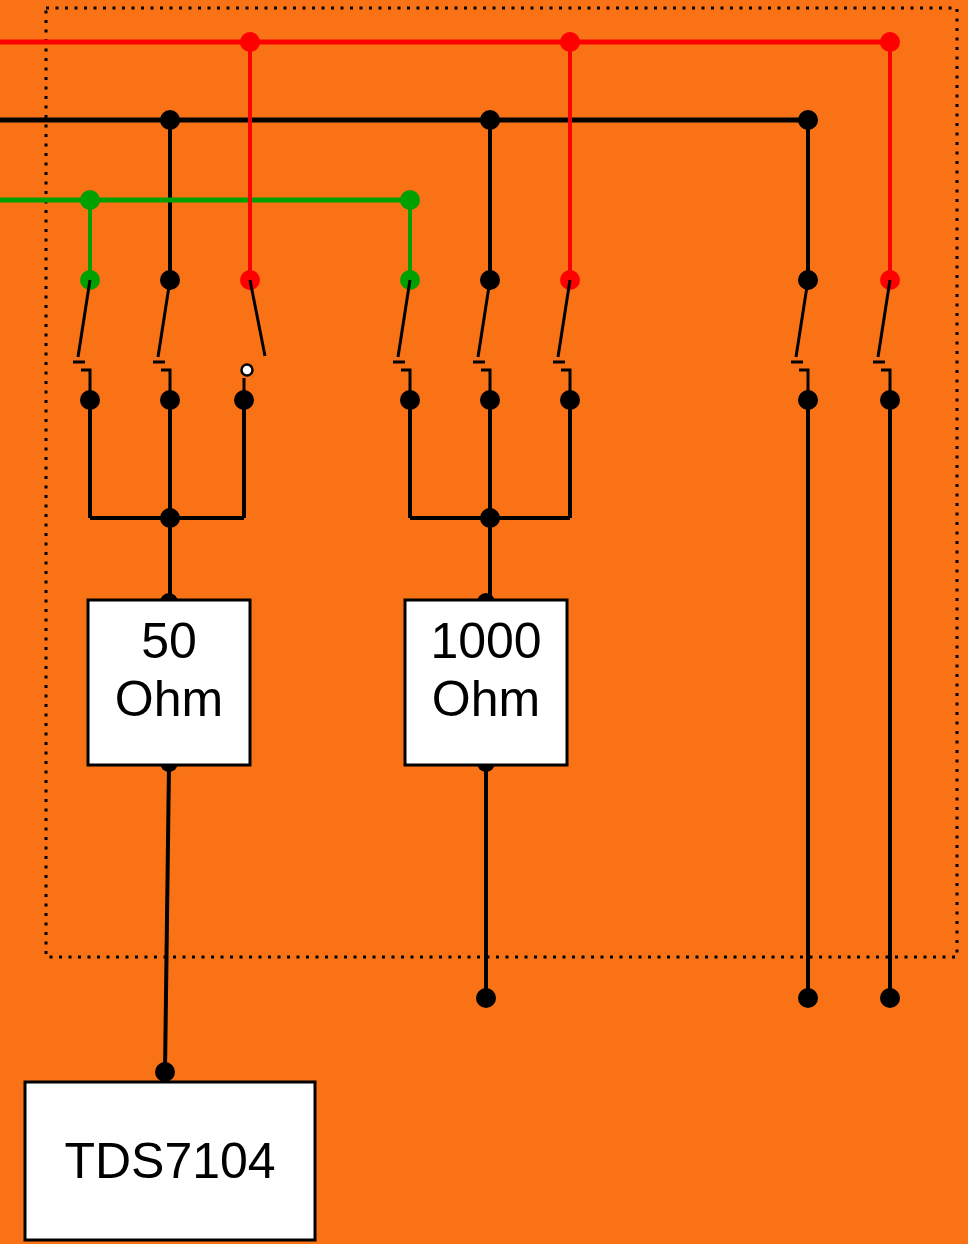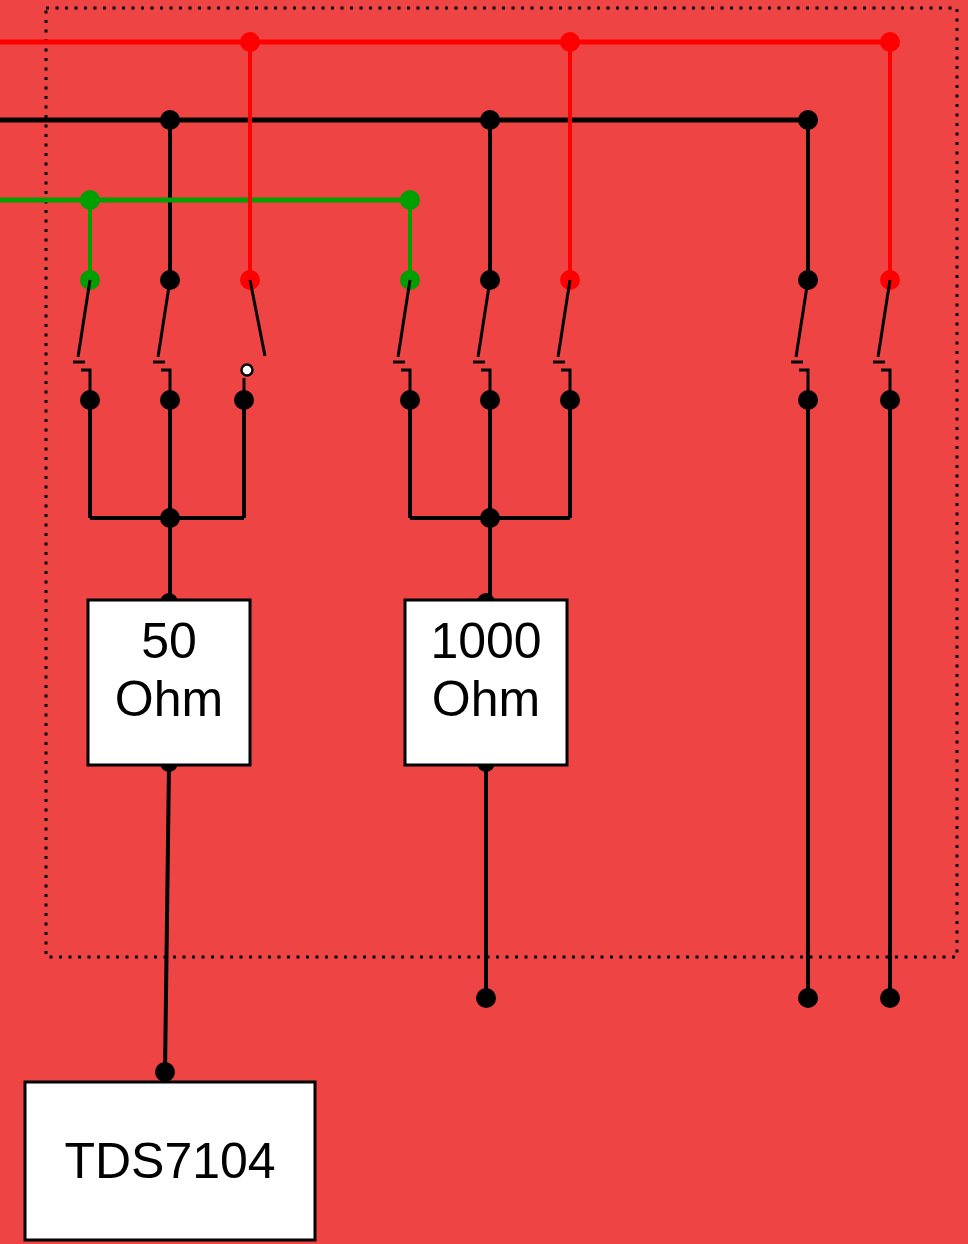--- a/index.html
+++ b/index.html
@@ -1,16 +1,16 @@
 <!DOCTYPE html>
 <html><head>
 <meta charset="utf-8">
 <style>
   html, body { margin: 0; padding: 0; background: #ffffff; }
-  .stage { width: 968px; height: 1244px; position: relative; background: #ef4444; }
+  .stage { width: 968px; height: 1244px; position: relative; background: #f97316; }
   svg { display: block; }
   text.box-label {
     font-family: "Liberation Sans", sans-serif;
     font-size: 50px;
     fill: #000000;
     text-anchor: middle;
   }
 </style>
 </head>
 <body>

